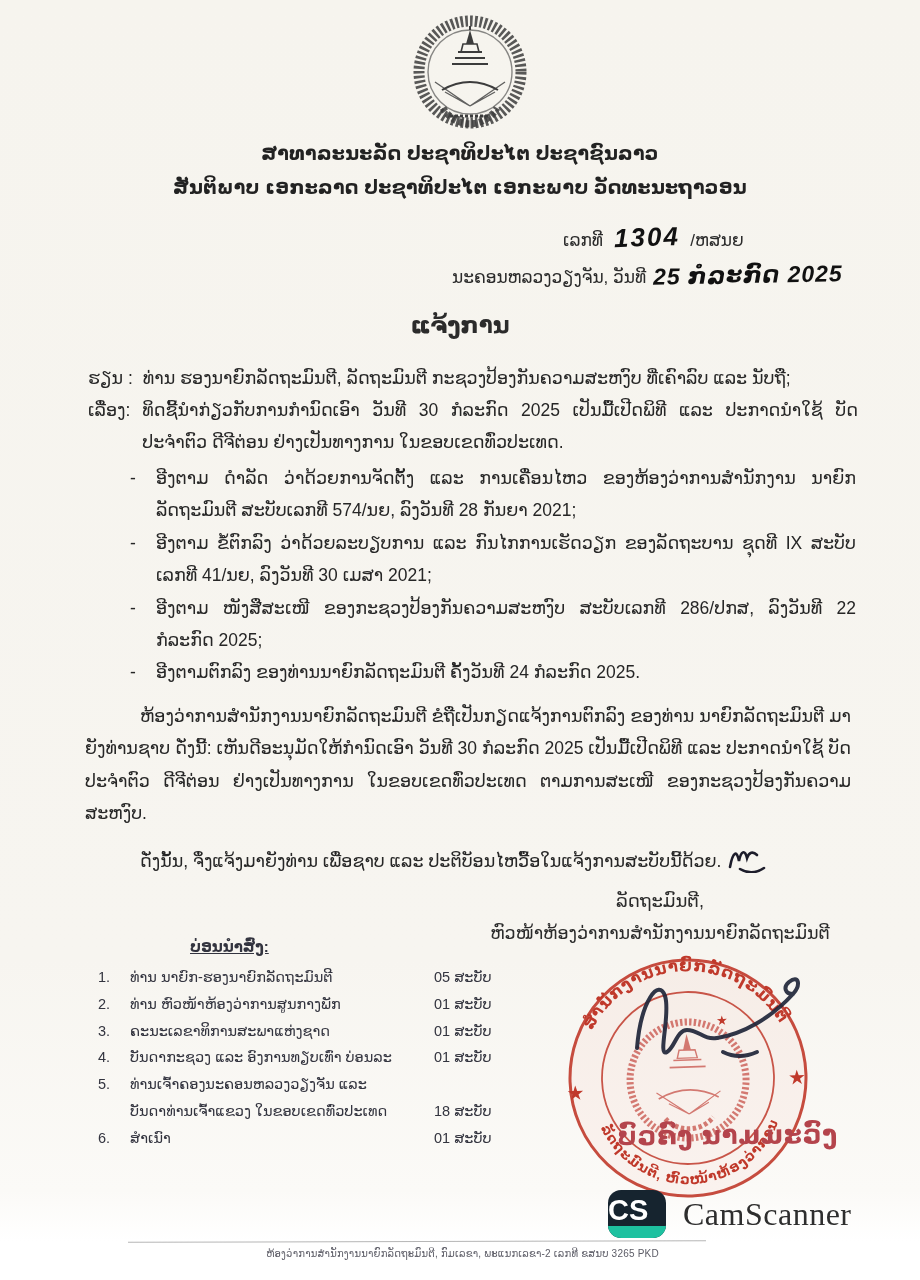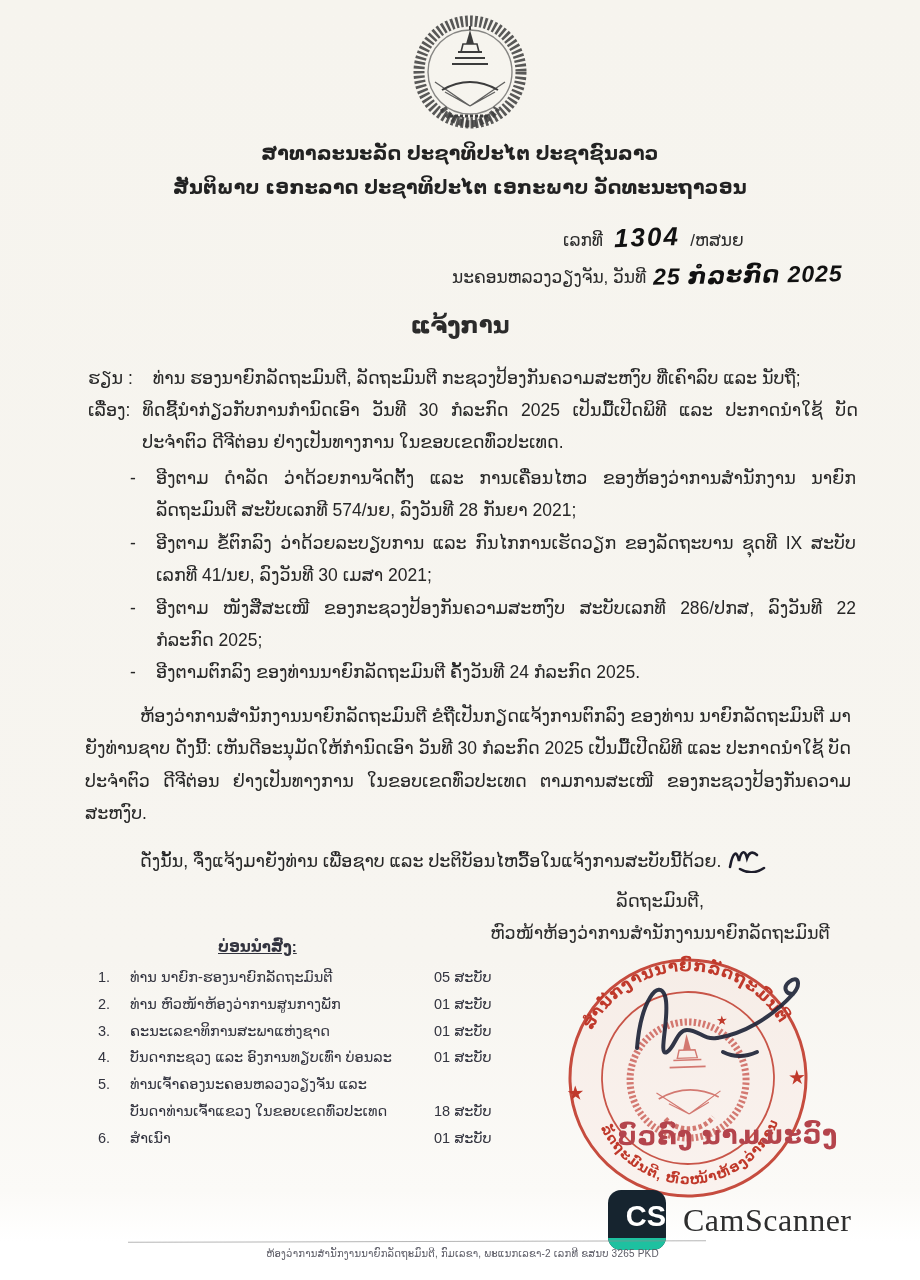--- a/index.html
+++ b/index.html
@@ -13,29 +13,29 @@
   .label{white-space:nowrap;}
   .hand{font-style:italic;font-weight:700;color:#111;display:inline-block;}
   .hand-num{font-size:26px;letter-spacing:2px;transform:rotate(-2deg);margin:0 6px;}
   .hand-date{font-size:23px;letter-spacing:1px;transform:rotate(-1deg);margin-left:2px;}
   .ref{display:flex;gap:14px;}
   .ref .dash{width:12px;flex:0 0 12px;}
   .ref .rt{flex:1;}
   .signoff{width:410px;text-align:center;font-size:17.5px;line-height:1.75;font-weight:400;}
   .signoff .s1{font-size:18px;}
   .dist{width:390px;font-size:14.5px;color:#33343f;}
-  .dist-head{font-weight:700;text-decoration:underline;font-size:15px;margin-left:120px;margin-bottom:8px;}
+  .dist-head{font-weight:700;text-decoration:underline;font-size:15px;margin-left:92px;margin-bottom:8px;}
   .dist-row{display:grid;grid-template-columns:26px 1fr 74px;column-gap:6px;line-height:1.85;}
   .dist-row .copies{text-align:left;white-space:nowrap;margin-left:20px;}
   .name-red{width:300px;text-align:center;font-weight:700;font-size:26px;color:#b4444c;transform:rotate(-.5deg);letter-spacing:1px;}
   .footer-line{height:1px;background:#8f8f8f;opacity:.65;transform:rotate(-.15deg);}
   .footer-text{font-size:10px;color:#5c5c66;text-align:center;letter-spacing:.2px;}
   .cs-wrap{display:flex;align-items:center;gap:17px;}
-  .cs-icon{position:relative;width:58px;height:60px;background:#16242f;border-radius:13px;overflow:hidden;
-           display:flex;align-items:center;justify-content:flex-end;}
+  .cs-icon{position:relative;width:58px;height:48px;background:#16242f;border-radius:13px;overflow:hidden;
+           display:flex;align-items:center;justify-content:flex-start;}
   .cs-icon::after{content:"";position:absolute;left:0;right:0;bottom:0;height:12px;background:#1ec1a0;}
   .cs-cs{color:#ffffff;font-weight:700;font-size:29px;letter-spacing:0;margin-top:-8px;}
   .cs-label{font-size:32px;color:#2e2e2e;font-weight:500;letter-spacing:.5px;font-family:Liberation Serif, serif;}
   svg{display:block;}
 </style>
 </head>
 <body>
 
 <div class="page">
 
@@ -64,21 +64,21 @@
     <span class="hand hand-num">1304</span>
     <span class="label">/ຫສນຍ</span>
   </div>
   <div class="abs" style="left:452px;top:262px;font-size:17px;white-space:nowrap;">
     <span class="label">ນະຄອນຫລວງວຽງຈັນ, ວັນທີ</span>
     <span class="hand hand-date">25 ກໍລະກົດ 2025</span>
   </div>
 
   <div class="abs center" style="top:312px;width:100%;font-size:23px;font-weight:700;">ແຈ້ງການ</div>
 
-  <div class="abs" style="left:88px;top:362px;width:768px;display:flex;gap:20px;">
+  <div class="abs" style="left:88px;top:362px;width:768px;display:flex;gap:10px;">
     <span class="body-text label">ຮຽນ :</span>
     <span class="body-text" style="flex:1;">ທ່ານ ຮອງນາຍົກລັດຖະມົນຕີ, ລັດຖະມົນຕີ ກະຊວງປ້ອງກັນຄວາມສະຫງົບ ທີ່ເຄົາລົບ ແລະ ນັບຖື;</span>
   </div>
 
   <div class="abs" style="left:88px;top:394px;width:770px;display:flex;gap:12px;">
     <span class="body-text label">ເລື່ອງ:</span>
     <span class="body-text" style="flex:1;">ທິດຊີ້ນຳກ່ຽວກັບການກຳນົດເອົາ ວັນທີ 30 ກໍລະກົດ 2025 ເປັນມື້ເປີດພິທີ ແລະ ປະກາດນຳໃຊ້ ບັດປະຈຳຕົວ ດີຈີຕ່ອນ ຢ່າງເປັນທາງການ ໃນຂອບເຂດທົ່ວປະເທດ.</span>
   </div>
 
   <div class="abs" style="left:130px;top:462px;width:726px;">

